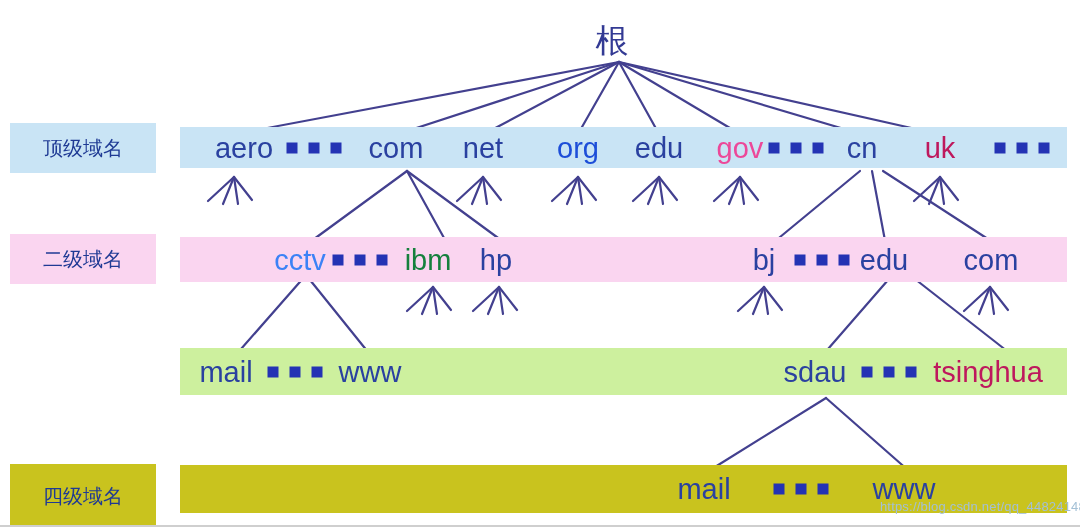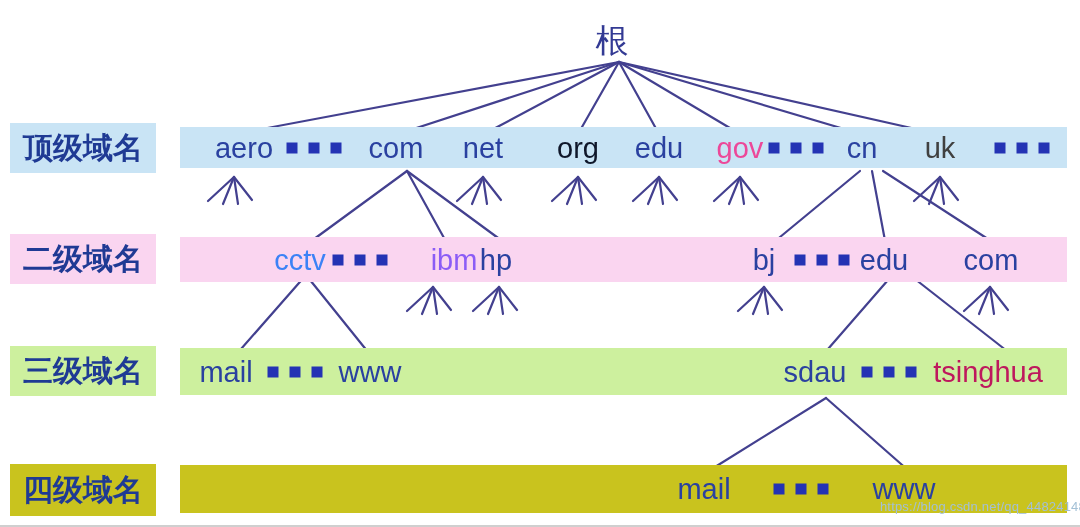--- a/index.html
+++ b/index.html
@@ -15,22 +15,22 @@
     position:absolute;
     transform:translate(-50%,-50%);
     font-size:33px;
     font-weight:500;
     white-space:nowrap;
   }
   .band{position:absolute;}
   .row-label{
     position:absolute;
     display:flex;align-items:center;justify-content:center;
-    font-size:30px;
-    font-weight:700;
+    font-size:20px;
+    font-weight:400;
     white-space:nowrap;
   }
   .node{
     position:absolute;
     transform:translate(-50%,-50%);
     font-size:29px;
     white-space:nowrap;
     line-height:1;
   }
   .dots{
@@ -125,54 +125,53 @@
 
   <div class="root-label" id="root-label" style="left: 612px; top: 41px; color: rgb(51, 58, 148);">根</div>
 
   <div class="band" style="left: 180px; top: 127px; width: 887px; height: 41px; background: rgb(201, 228, 245);"></div>
   <div class="band" style="left: 180px; top: 237px; width: 887px; height: 45px; background: rgb(250, 213, 240);"></div>
   <div class="band" style="left: 180px; top: 348px; width: 887px; height: 47px; background: rgb(205, 240, 158);"></div>
   <div class="band" style="left: 180px; top: 465px; width: 887px; height: 48px; background: rgb(201, 195, 30);"></div>
 
   <div class="row-label" style="left: 10px; top: 123px; width: 146px; height: 50px; background: rgb(201, 228, 245); color: rgb(31, 58, 148);">顶级域名</div>
   <div class="row-label" style="left: 10px; top: 234px; width: 146px; height: 50px; background: rgb(250, 213, 240); color: rgb(31, 58, 148);">二级域名</div>
-  <div class="row-label" style="left: 10px; top: 346px; width: 146px; height: 50px; background: rgb(205, 240, 158); color: rgb(31, 58, 148);">三级域名</div>
-  <div class="row-label" style="left: 10px; top: 464px; width: 146px; height: 52px; background: rgb(201, 195, 30); color: rgb(31, 58, 148);">四级域名</div>
+  <div class="row-label" style="left: 10px; top: 464px; width: 146px; height: 64px; background: rgb(201, 195, 30); color: rgb(31, 58, 148);">四级域名</div>
 
   <div id="nodes-layer">
       <span class="node" style="left: 244px; top: 147.5px; color: rgb(42, 65, 160);">aero</span>
       <div class="dots" style="left: 314px; top: 147.5px;">
         <span class="dot" style="background: rgb(36, 51, 180);"></span>
         <span class="dot" style="background: rgb(36, 51, 180);"></span>
         <span class="dot" style="background: rgb(36, 51, 180);"></span>
       </div>
       <span class="node" style="left: 396px; top: 147.5px; color: rgb(42, 65, 160);">com</span>
       <span class="node" style="left: 483px; top: 147.5px; color: rgb(42, 65, 160);">net</span>
-      <span class="node" style="left: 578px; top: 147.5px; color: #0f172a;">org</span>
+      <span class="node" style="left: 578px; top: 147.5px; color: #1d4ed8;">org</span>
       <span class="node" style="left: 659px; top: 147.5px; color: rgb(42, 65, 160);">edu</span>
       <span class="node" style="left: 740px; top: 147.5px; color: #ec4899;">gov</span>
       <div class="dots" style="left: 796px; top: 147.5px;">
         <span class="dot" style="background: rgb(36, 51, 180);"></span>
         <span class="dot" style="background: rgb(36, 51, 180);"></span>
         <span class="dot" style="background: rgb(36, 51, 180);"></span>
       </div>
       <span class="node" style="left: 862px; top: 147.5px; color: rgb(42, 65, 160);">cn</span>
-      <span class="node" style="left: 940px; top: 147.5px; color: #404040;">uk</span>
+      <span class="node" style="left: 940px; top: 147.5px; color: #be185d;">uk</span>
       <div class="dots" style="left: 1022px; top: 147.5px;">
         <span class="dot" style="background: rgb(36, 51, 180);"></span>
         <span class="dot" style="background: rgb(36, 51, 180);"></span>
         <span class="dot" style="background: rgb(36, 51, 180);"></span>
       </div>
       <span class="node" style="left: 300px; top: 259.5px; color: #3b82f6;">cctv</span>
       <div class="dots" style="left: 360px; top: 259.5px;">
         <span class="dot" style="background: rgb(36, 51, 180);"></span>
         <span class="dot" style="background: rgb(36, 51, 180);"></span>
         <span class="dot" style="background: rgb(36, 51, 180);"></span>
       </div>
-      <span class="node" style="left: 454px; top: 259.5px; color: #8b5cf6;">ibm</span>
+      <span class="node" style="left: 428px; top: 259.5px; color: #15803d;">ibm</span>
       <span class="node" style="left: 496px; top: 259.5px; color: rgb(42, 65, 160);">hp</span>
       <span class="node" style="left: 764px; top: 259.5px; color: rgb(42, 65, 160);">bj</span>
       <div class="dots" style="left: 822px; top: 259.5px;">
         <span class="dot" style="background: rgb(36, 51, 180);"></span>
         <span class="dot" style="background: rgb(36, 51, 180);"></span>
         <span class="dot" style="background: rgb(36, 51, 180);"></span>
       </div>
       <span class="node" style="left: 884px; top: 259.5px; color: rgb(42, 65, 160);">edu</span>
       <span class="node" style="left: 991px; top: 259.5px; color: rgb(42, 65, 160);">com</span>
       <span class="node" style="left: 226px; top: 371.5px; color: rgb(42, 65, 160);">mail</span>

